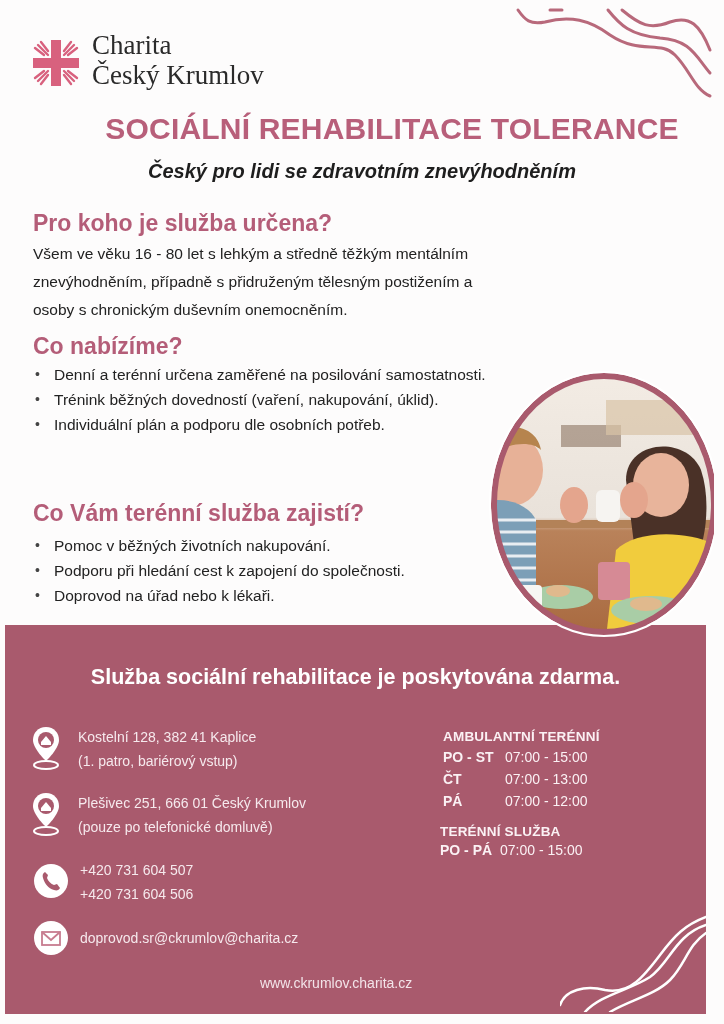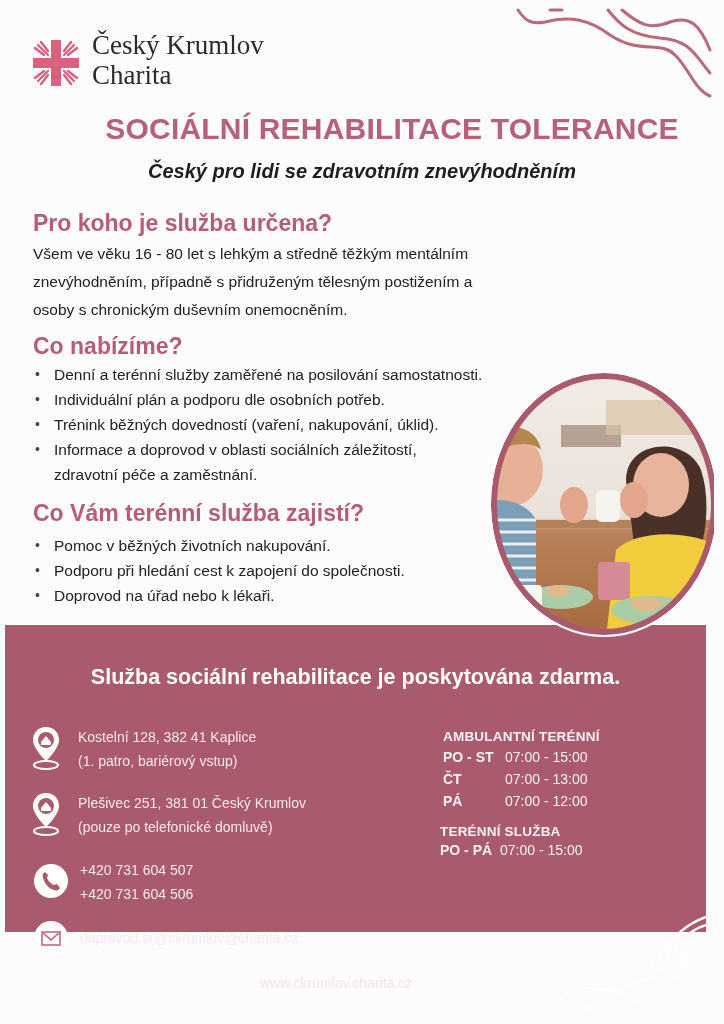--- a/index.html
+++ b/index.html
@@ -23,21 +23,21 @@
   .h2 { left: 33px; font-weight: bold; font-size: 23px; color: #b45d78; }
   .para { left: 33px; width: 470px; font-size: 15.5px; line-height: 28px; color: #222; }
 
   ul.bullets { position: absolute; left: 33px; margin: 0; padding: 0; list-style: none; font-size: 15.5px; line-height: 25px; color: #222; }
   ul.bullets li { position: relative; padding-left: 21px; }
   ul.bullets li::before { content: "•"; position: absolute; left: 2px; top: 0; color: #444; font-size: 14px; }
 
   .photo { left: 486px; top: 370px; width: 228px; height: 268px; }
 
   
-  .panel { left: 5px; top: 625px; width: 701px; height: 307px; background: #a95a6d; }
+  .panel { left: 5px; top: 625px; width: 701px; height: 389px; background: #a95a6d; }
   .panel-head { left: 0; width: 701px; top: 40px; text-align: center; color: #fff; font-weight: bold; font-size: 21.5px; }
 
   .contact-icon { width: 30px; height: 46px; }
   .ctext { color: #f6e9ed; font-size: 14px; line-height: 24px; }
 
   .hours { color: #fbf1f4; font-size: 14px; }
   .hours .hdr { font-weight: bold; font-size: 13.5px; letter-spacing: 0.2px; }
   .hours .row { display: flex; height: 22px; line-height: 22px; align-items: center; }
   .hours .day { font-weight: bold; width: 62px; }
   .web { left: 255px; top: 350px; color: #f3e4e9; font-size: 14px; }
@@ -60,22 +60,22 @@
       <path d="M18 34 L8 44"></path>
         <path d="M18 38 L11 47"></path>
         <path d="M14 34 L5 41"></path>
       <path d="M34 34 L44 44"></path>
         <path d="M34 38 L41 47"></path>
         <path d="M38 34 L47 41"></path>
     </g>
   </g>
 </svg>
 <div class="abs logo-text">
+  <div>Charita</div>
   <div>Český Krumlov</div>
-  <div>Charita</div>
 </div>
 
 <svg class="abs deco-top" viewBox="0 0 224 105">
   <g fill="none" stroke="#b8697b" stroke-width="3" stroke-linecap="round">
     <path d="M18 10 C25 20 30 25 45 22 C70 15 90 20 110 35 C140 55 160 40 175 55 C190 70 195 90 210 96"></path>
     <path d="M108 10 C120 25 130 35 160 38 C190 40 195 55 210 73"></path>
     <path d="M122 10 C140 25 150 30 170 22 C190 15 200 25 210 50"></path>
     <path d="M50 10 L62 10"></path>
   </g>
 </svg>
@@ -85,24 +85,23 @@
 
 <div class="abs h2" style="top:210px;">Pro koho je služba určena?</div>
 <div class="abs para" style="top:240px;">
   <div>Všem ve věku 16 - 80 let s lehkým a středně těžkým mentálním</div>
   <div>znevýhodněním, případně s přidruženým tělesným postižením a</div>
   <div>osoby s chronickým duševním onemocněním.</div>
 </div>
 
 <div class="abs h2" style="top:333px;">Co nabízíme?</div>
 <ul class="bullets" style="top:362px; width:470px;">
-  <li>Denní a terénní služby zaměřené na posilování samostatnosti.</li>
+  <li>Denní a terénní určena zaměřené na posilování samostatnosti.</li>
+  <li>Trénink běžných dovedností (vaření, nakupování, úklid).</li>
   <li>Individuální plán a podporu dle osobních potřeb.</li>
-  <li>Trénink běžných dovedností (vaření, nakupování, úklid).</li>
-  <li style="width:400px;">Informace a doprovod v oblasti sociálních záležitostí, zdravotní péče a zaměstnání.</li>
 </ul>
 
 <div class="abs h2" style="top:500px;">Co Vám terénní služba zajistí?</div>
 <ul class="bullets" style="top:533px; width:470px;">
   <li>Pomoc v běžných životních nakupování.</li>
   <li>Podporu při hledání cest k zapojení do společnosti.</li>
   <li>Doprovod na úřad nebo k lékaři.</li>
 </ul>
 
 <div class="abs panel">
@@ -119,21 +118,21 @@
     <div>(1. patro, bariérový vstup)</div>
   </div>
 
   <svg class="abs contact-icon" style="left:26px; top:166px;" viewBox="0 0 30 46">
     <path d="M15 2 C7 2 2 8 2 15 C2 24 15 36 15 36 C15 36 28 24 28 15 C28 8 23 2 15 2 Z" fill="#fff"></path>
     <circle cx="15" cy="15" r="8" fill="#a95a6d"></circle>
     <path d="M10 17 L15 11 L20 17 L20 20 L10 20 Z" fill="#fff"></path>
     <ellipse cx="15" cy="40" rx="12" ry="4" fill="none" stroke="#fff" stroke-width="2"></ellipse>
   </svg>
   <div class="abs ctext" style="left:73px; top:166px;">
-    <div>Plešivec 251, 381 01 Český Krumlov</div>
+    <div>Plešivec 251, 666 01 Český Krumlov</div>
     <div>(pouze po telefonické domluvě)</div>
   </div>
 
   <svg class="abs" style="left:28px; top:238px; width:36px; height:36px;" viewBox="0 0 36 36">
     <circle cx="18" cy="18" r="17" fill="#fff"></circle>
     <path d="M12 9 C10 10 9 12 10 15 C12 21 15 25 21 27 C24 28 26 27 27 25 L24 21 L21 22 C18 21 15 18 14 15 L15 12 Z" fill="#a95a6d"></path>
   </svg>
   <div class="abs ctext" style="left:75px; top:233px;">
     <div>+420 731 604 507</div>
     <div>+420 731 604 506</div>

